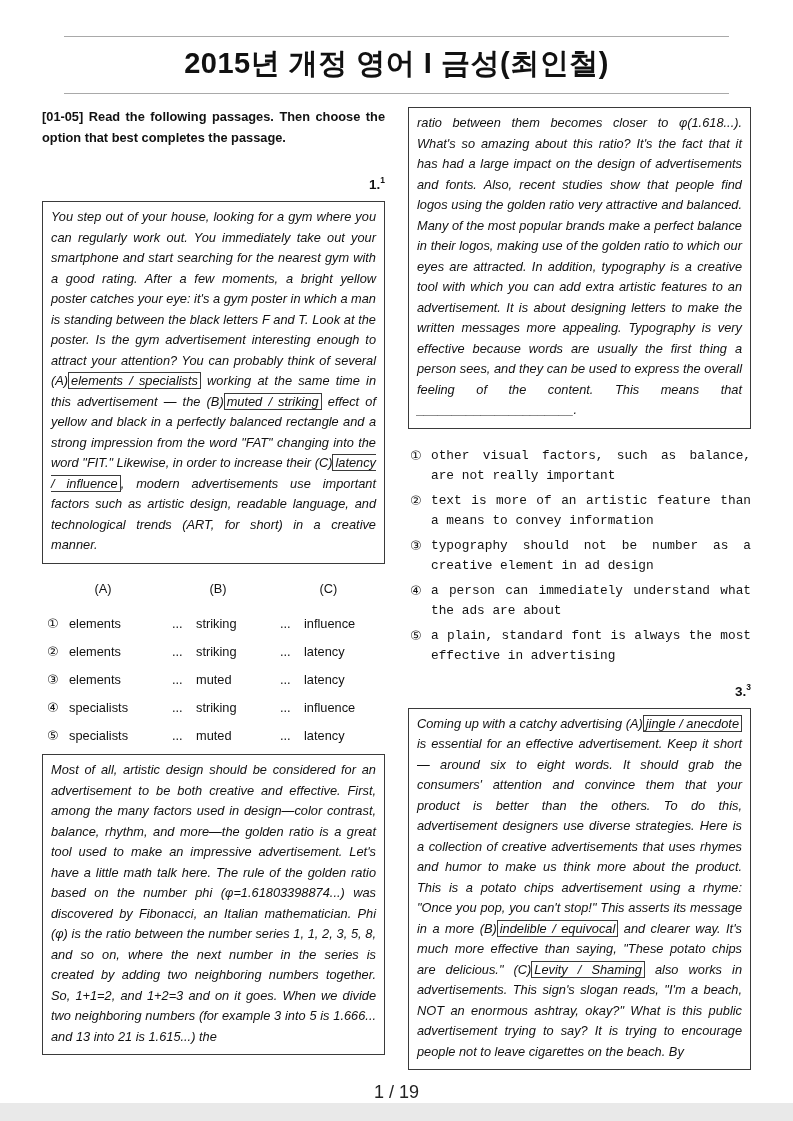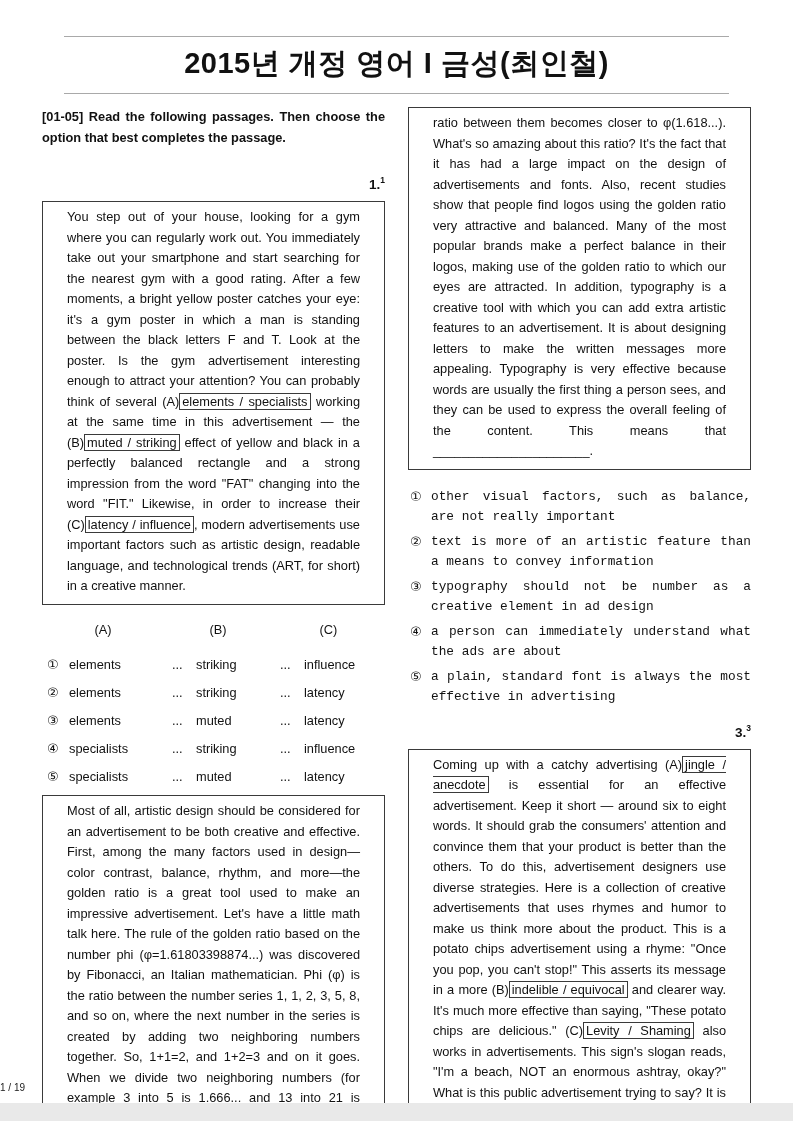--- a/index.html
+++ b/index.html
@@ -12,38 +12,38 @@
   .rule { border: none; border-top: 1px solid #a9a9a9; margin: 0 64px; }
   .rule-top { margin-top: 36px; }
   .header { text-align: center; padding: 8px 0 12px; }
   .title { font-size: 29px; font-weight: bold; letter-spacing: 0.5px; line-height: 1.25; }
   .subtitle { font-size: 20px; font-weight: bold; margin-top: 2px; }
   .columns { display: flex; gap: 23px; padding: 13px 42px 0; }
   .col { width: 343px; font-size: 12.8px; line-height: 20.5px; text-align: justify; }
   .instructions { font-weight: bold; margin-bottom: 22px; }
   .qnum { font-weight: bold; font-size: 13.5px; margin: 3px 0 6px; text-align: right; }
   .qnum sup { font-size: 8.5px; vertical-align: super; }
-  .passage { border: 1px solid #3a3a3a; padding: 5px 24px 7px; }
+  .passage { border: 1px solid #3a3a3a; padding: 5px 8px 7px; font-style: italic; }
   .choice-box { border: 1px solid #3a3a3a; padding: 0 2px; }
   .anstable { margin: 15px 0 6px; text-align: left; }
   .anstable .hdr { display: grid; grid-template-columns: 122px 108px 113px; margin-bottom: 15px; }
   .anstable .hdr span { text-align: center; }
   .anstable .row { display: grid; grid-template-columns: 122px 108px 113px; margin-bottom: 7.5px; }
   .anstable .cell1 { padding-left: 5px; }
   .anstable .num { display: inline-block; width: 17px; margin-right: 5px; font-size: 13px; }
   .anstable .dots { display: inline-block; width: 32px; padding-left: 8px; }
   .q2gap { margin-top: 16px; }
   .options { margin: 17px 0 6px; }
   .opt { display: grid; grid-template-columns: 23px 1fr; margin-bottom: 4px; }
   .opt .onum { font-size: 13px; padding-left: 2px; }
   .opt .otext { text-align: justify; font-family: Liberation Mono, monospace; }
   .q3label { margin-top: 10px; }
   .pageno {
     position: absolute; left: 0; right: 0; top: 1082px;
-    text-align: left; font-size: 10px; color: #222;
+    text-align: center; font-size: 18px; color: #222;
   }
 </style>
 </head>
 <body>
 
 <div class="page">
 
   <hr class="rule rule-top">
 
   <div class="header">

